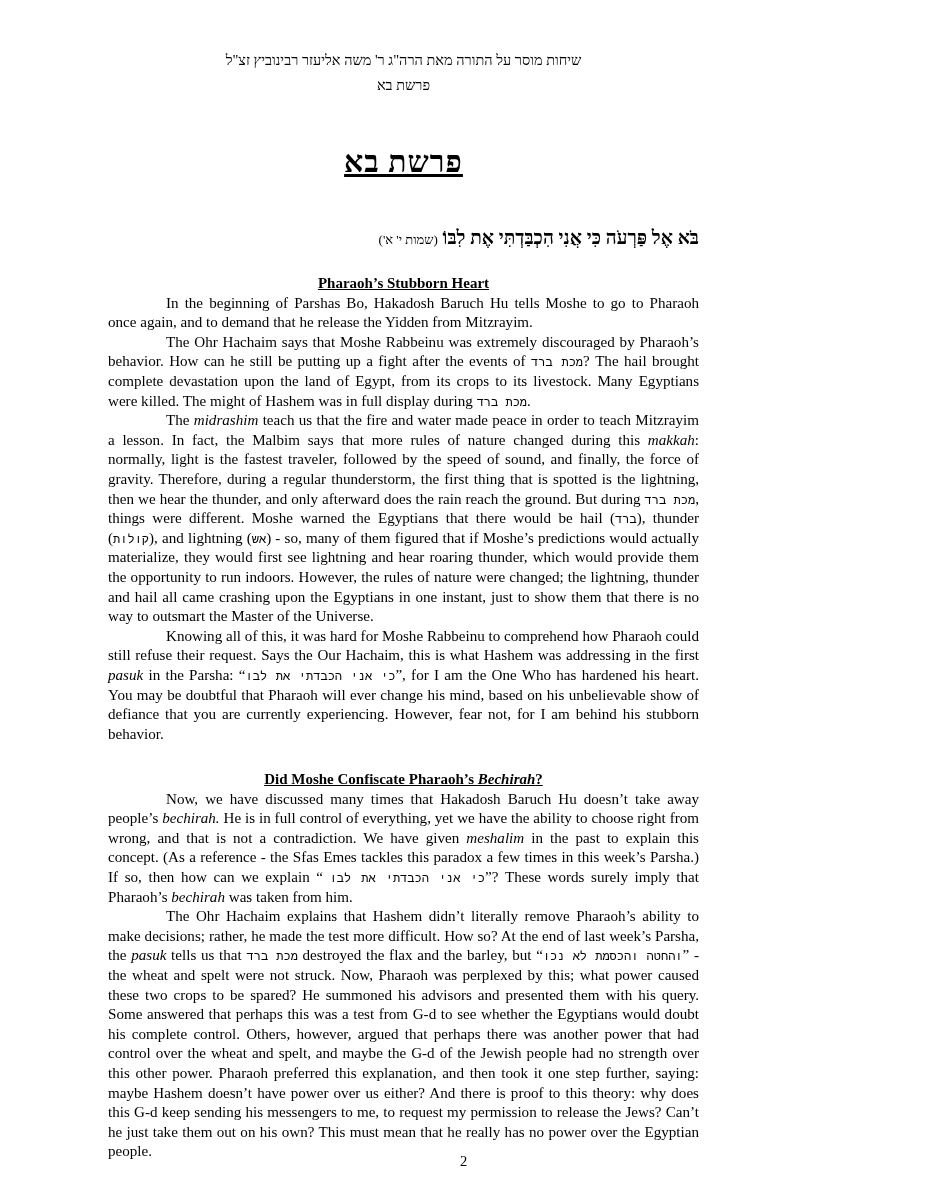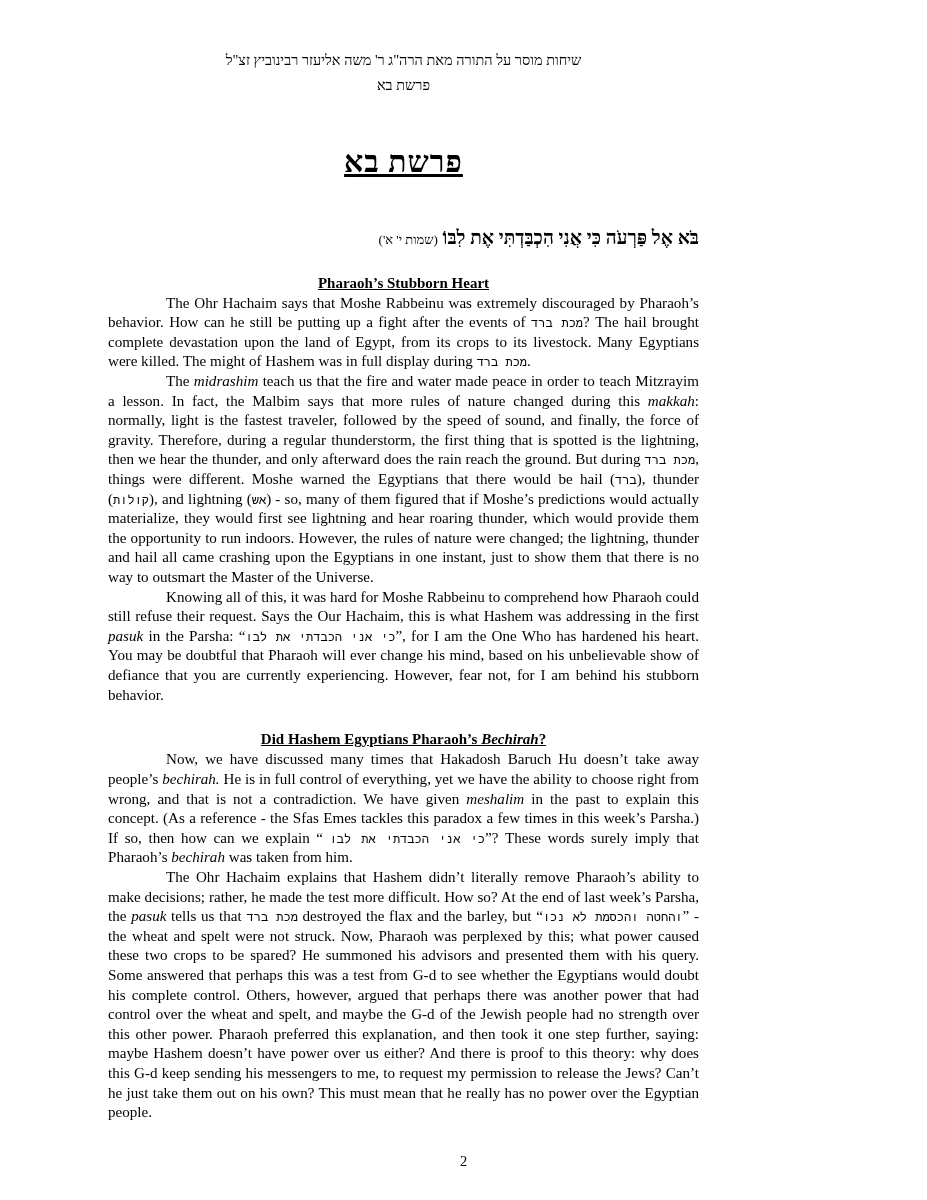--- a/index.html
+++ b/index.html
@@ -94,22 +94,23 @@
 
   <div class="doc-title">פרשת בא</div>
 
   <div class="pasuk">
     <span>בֹּא אֶל פַּרְעֹה כִּי אֲנִי הִכְבַּדְתִּי אֶת לִבּוֹ</span>
     <span class="source">(שמות י' א')</span>
   </div>
 
   <div id="sections">
       <div class="section-heading"><span>Pharaoh’s Stubborn Heart</span></div>
+      <p class="body"><span>In the beginning of Parshas Bo, Hakadosh Baruch Hu tells Moshe to go to Pharaoh once again, and to demand that he release the Yidden from Mitzrayim.</span></p>
       <p class="body"><span>The Ohr Hachaim says that Moshe Rabbeinu was extremely discouraged by Pharaoh’s behavior. How can he still be putting up a fight after the events of </span><span class="heb">מכת ברד</span><span>? The hail brought complete devastation upon the land of Egypt, from its crops to its livestock. Many Egyptians were killed. The might of Hashem was in full display during </span><span class="heb">מכת ברד</span><span>.</span></p>
       <p class="body"><span>The </span><span class="it">midrashim</span><span> teach us that the fire and water made peace in order to teach Mitzrayim a lesson. In fact, the Malbim says that more rules of nature changed during this </span><span class="it">makkah</span><span>: normally, light is the fastest traveler, followed by the speed of sound, and finally, the force of gravity. Therefore, during a regular thunderstorm, the first thing that is spotted is the lightning, then we hear the thunder, and only afterward does the rain reach the ground. But during </span><span class="heb">מכת ברד</span><span>, things were different. Moshe warned the Egyptians that there would be hail (</span><span class="heb">ברד</span><span>), thunder (</span><span class="heb">קולות</span><span>), and lightning (</span><span class="heb">אש</span><span>) - so, many of them figured that if Moshe’s predictions would actually materialize, they would first see lightning and hear roaring thunder, which would provide them the opportunity to run indoors. However, the rules of nature were changed; the lightning, thunder and hail all came crashing upon the Egyptians in one instant, just to show them that there is no way to outsmart the Master of the Universe.</span></p>
       <p class="body"><span>Knowing all of this, it was hard for Moshe Rabbeinu to comprehend how Pharaoh could still refuse their request. Says the Our Hachaim, this is what Hashem was addressing in the first </span><span class="it">pasuk</span><span> in the Parsha: “</span><span class="heb">כי אני הכבדתי את לבו</span><span>”, for I am the One Who has hardened his heart. You may be doubtful that Pharaoh will ever change his mind, based on his unbelievable show of defiance that you are currently experiencing. However, fear not, for I am behind his stubborn behavior.</span></p>
-      <div class="section-heading"><span>Did Hashem Egyptians Pharaoh’s </span><span class="it">Bechirah</span><span>?</span></div>
+      <div class="section-heading"><span>Did Moshe Confiscate Pharaoh’s </span><span class="it">Bechirah</span><span>?</span></div>
       <p class="body"><span>Now, we have discussed many times that Hakadosh Baruch Hu doesn’t take away people’s </span><span class="it">bechirah.</span><span> He is in full control of everything, yet we have the ability to choose right from wrong, and that is not a contradiction. We have given </span><span class="it">meshalim</span><span> in the past to explain this concept. (As a reference - the Sfas Emes tackles this paradox a few times in this week’s Parsha.) If so, then how can we explain “ </span><span class="heb">כי אני הכבדתי את לבו</span><span>”? These words surely imply that Pharaoh’s </span><span class="it">bechirah</span><span> was taken from him.</span></p>
       <p class="body"><span>The Ohr Hachaim explains that Hashem didn’t literally remove Pharaoh’s ability to make decisions; rather, he made the test more difficult. How so? At the end of last week’s Parsha, the </span><span class="it">pasuk</span><span> tells us that </span><span class="heb">מכת ברד</span><span> destroyed the flax and the barley, but “</span><span class="heb">והחטה והכסמת לא נכו</span><span>” - the wheat and spelt were not struck. Now, Pharaoh was perplexed by this; what power caused these two crops to be spared? He summoned his advisors and presented them with his query. Some answered that perhaps this was a test from G-d to see whether the Egyptians would doubt his complete control. Others, however, argued that perhaps there was another power that had control over the wheat and spelt, and maybe the G-d of the Jewish people had no strength over this other power. Pharaoh preferred this explanation, and then took it one step further, saying: maybe Hashem doesn’t have power over us either? And there is proof to this theory: why does this G-d keep sending his messengers to me, to request my permission to release the Jews? Can’t he just take them out on his own? This must mean that he really has no power over the Egyptian people.</span></p>
     </div>
 
   <div class="page-number">2</div>
 </div>
 
 </body></html>

